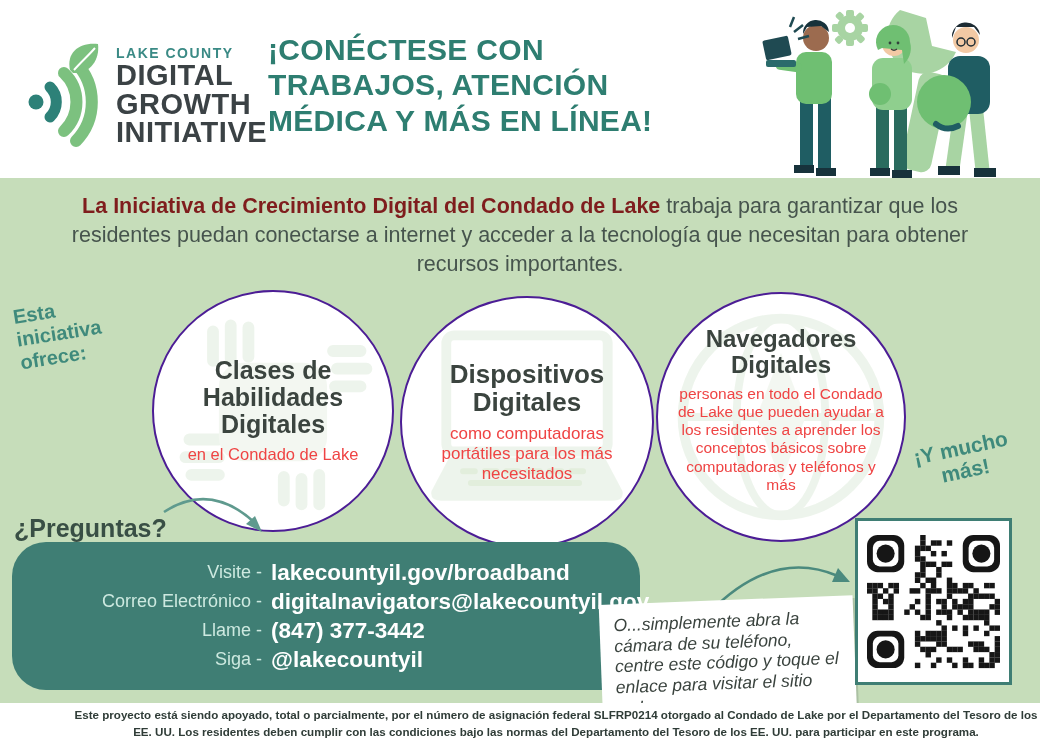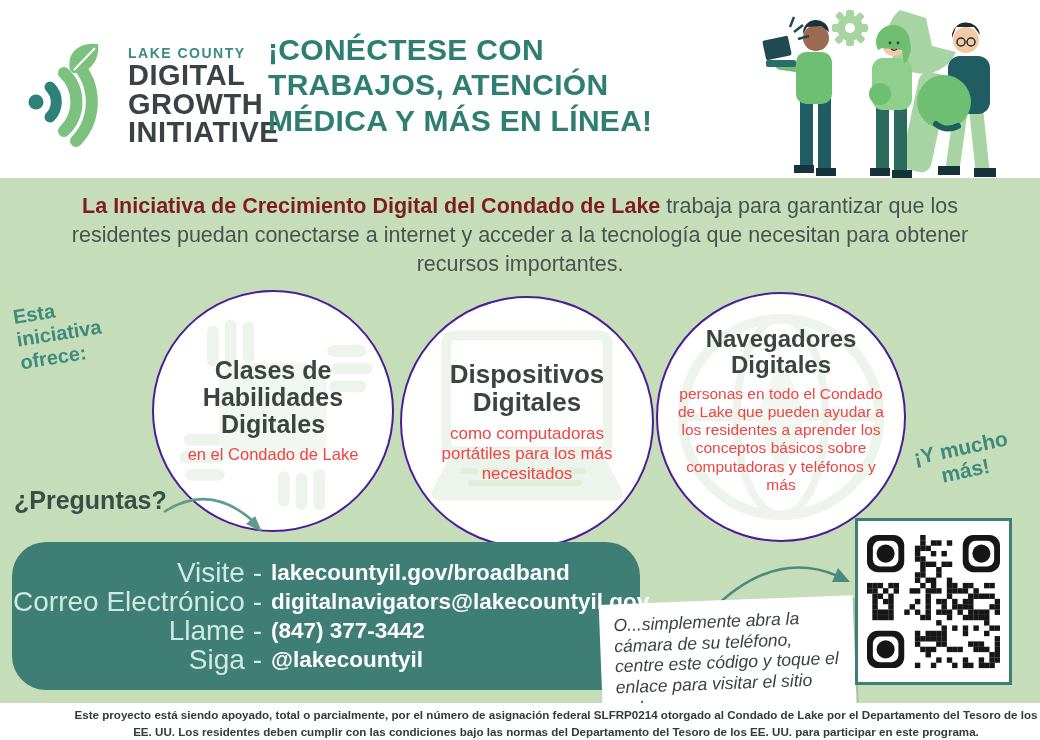--- a/index.html
+++ b/index.html
@@ -2,21 +2,21 @@
 <html><head>
 <meta charset="utf-8">
 <style>
   * { margin:0; padding:0; box-sizing:border-box; }
   html,body { background:#e8e8e8; }
   body { font-family:"Liberation Sans", sans-serif; }
   .canvas { position:relative; width:1040px; height:740px; background:#ffffff; overflow:hidden; margin:0 auto; }
 
   
   .header { position:absolute; left:0; top:0; width:1040px; height:178px; background:#ffffff; }
-  .logo { position:absolute; left:26px; top:40px; display:flex; align-items:center; gap:24px; }
+  .logo { position:absolute; left:26px; top:40px; display:flex; align-items:center; gap:12px; }
   .logo-text .county { color:#3a8a85; font-size:14px; font-weight:700; letter-spacing:1.5px; }
   .logo-text .big { color:#3b4245; font-size:29px; font-weight:800; line-height:0.98; letter-spacing:0.5px; }
   .headline { position:absolute; left:268px; top:32px; width:515px; 
               color:#2e7e71; font-size:30px; font-weight:800; line-height:1.18; letter-spacing:0.3px; }
   .headline span { display:block; }
   .illustration { position:absolute; left:760px; top:2px; }
 
   
   .main { position:absolute; left:0; top:178px; width:1040px; height:525px; background:#c6ddba; }
   .intro { position:absolute; left:68px; top:14px; width:904px; text-align:center;
@@ -34,28 +34,28 @@
   .circle h3 { position:relative; color:#3b443f; font-weight:800; line-height:1.08; }
   .c1 h3 { font-size:25px; }
   .c2 h3 { font-size:26px; }
   .c3 h3 { font-size:24px; margin-top:-14px; }
   .circle p { position:relative; color:#ef4444; line-height:1.18; margin-top:7px; }
   .c1 p { font-size:16.5px; }
   .c2 p { font-size:17px; }
   .c3 p { font-size:15.5px; }
   .more { position:absolute; left:903px; top:258px; width:120px; transform:rotate(-12deg);
           color:#3f8a7c; font-size:21px; font-weight:800; text-align:center; line-height:1.1; }
-  .questions { position:absolute; left:14px; top:308px; color:#394f45; font-size:25px; font-weight:600; }
+  .questions { position:absolute; left:14px; top:336px; color:#394f45; font-size:25px; font-weight:600; }
   .arrow1 { position:absolute; left:158px; top:312px; }
   .arrow2 { position:absolute; left:698px; top:376px; }
 
   .contact { position:absolute; left:12px; top:364px; width:628px; height:148px;
              background:#3f7e74; border-radius:34px; padding:16px 0 0 0; }
   .contact .row { display:grid; grid-template-columns:250px 1fr; column-gap:9px; line-height:29px; }
-  .contact .lbl { text-align:right; color:#cde9e0; font-size:28px; font-weight:400; }
+  .contact .lbl { text-align:right; color:#cde9e0; font-size:18px; font-weight:400; }
   .contact .val { text-align:left; color:#ffffff; font-size:22.5px; font-weight:700; }
 
   .speech { position:absolute; left:601px; top:422px; width:254px; min-height:96px; background:#ffffff;
             transform:rotate(-2.2deg); padding:11px 14px; box-shadow:2px 3px 0 rgba(90,110,95,0.25);
             color:#3a433e; font-size:17.5px; font-style:italic; line-height:1.18; }
 
   .qr-box { position:absolute; left:855px; top:340px; width:157px; height:167px;
             background:#ffffff; border:3px solid #3f7e74; padding:9px; }
   .qr-box svg { width:100%; height:100%; }
 

